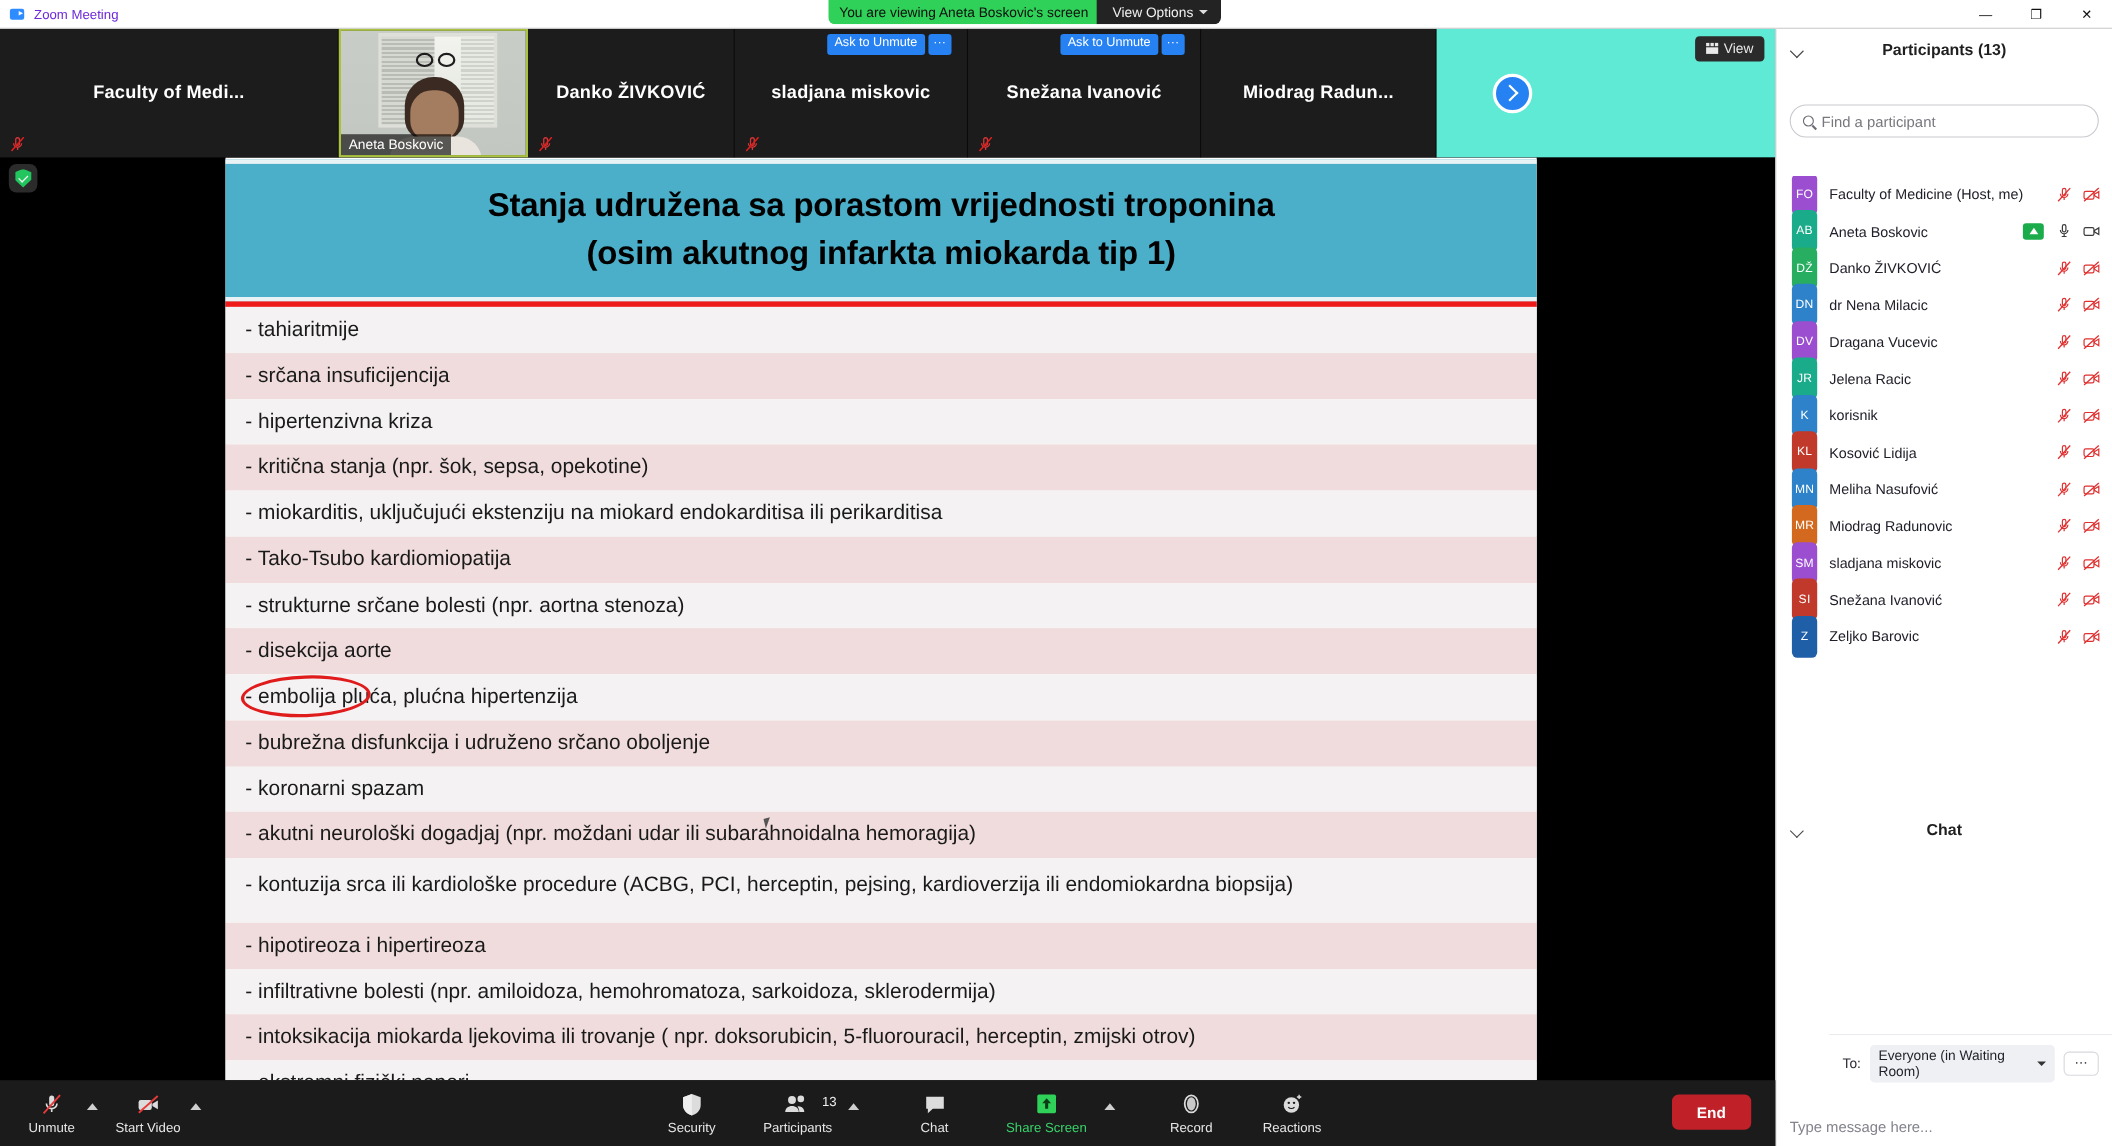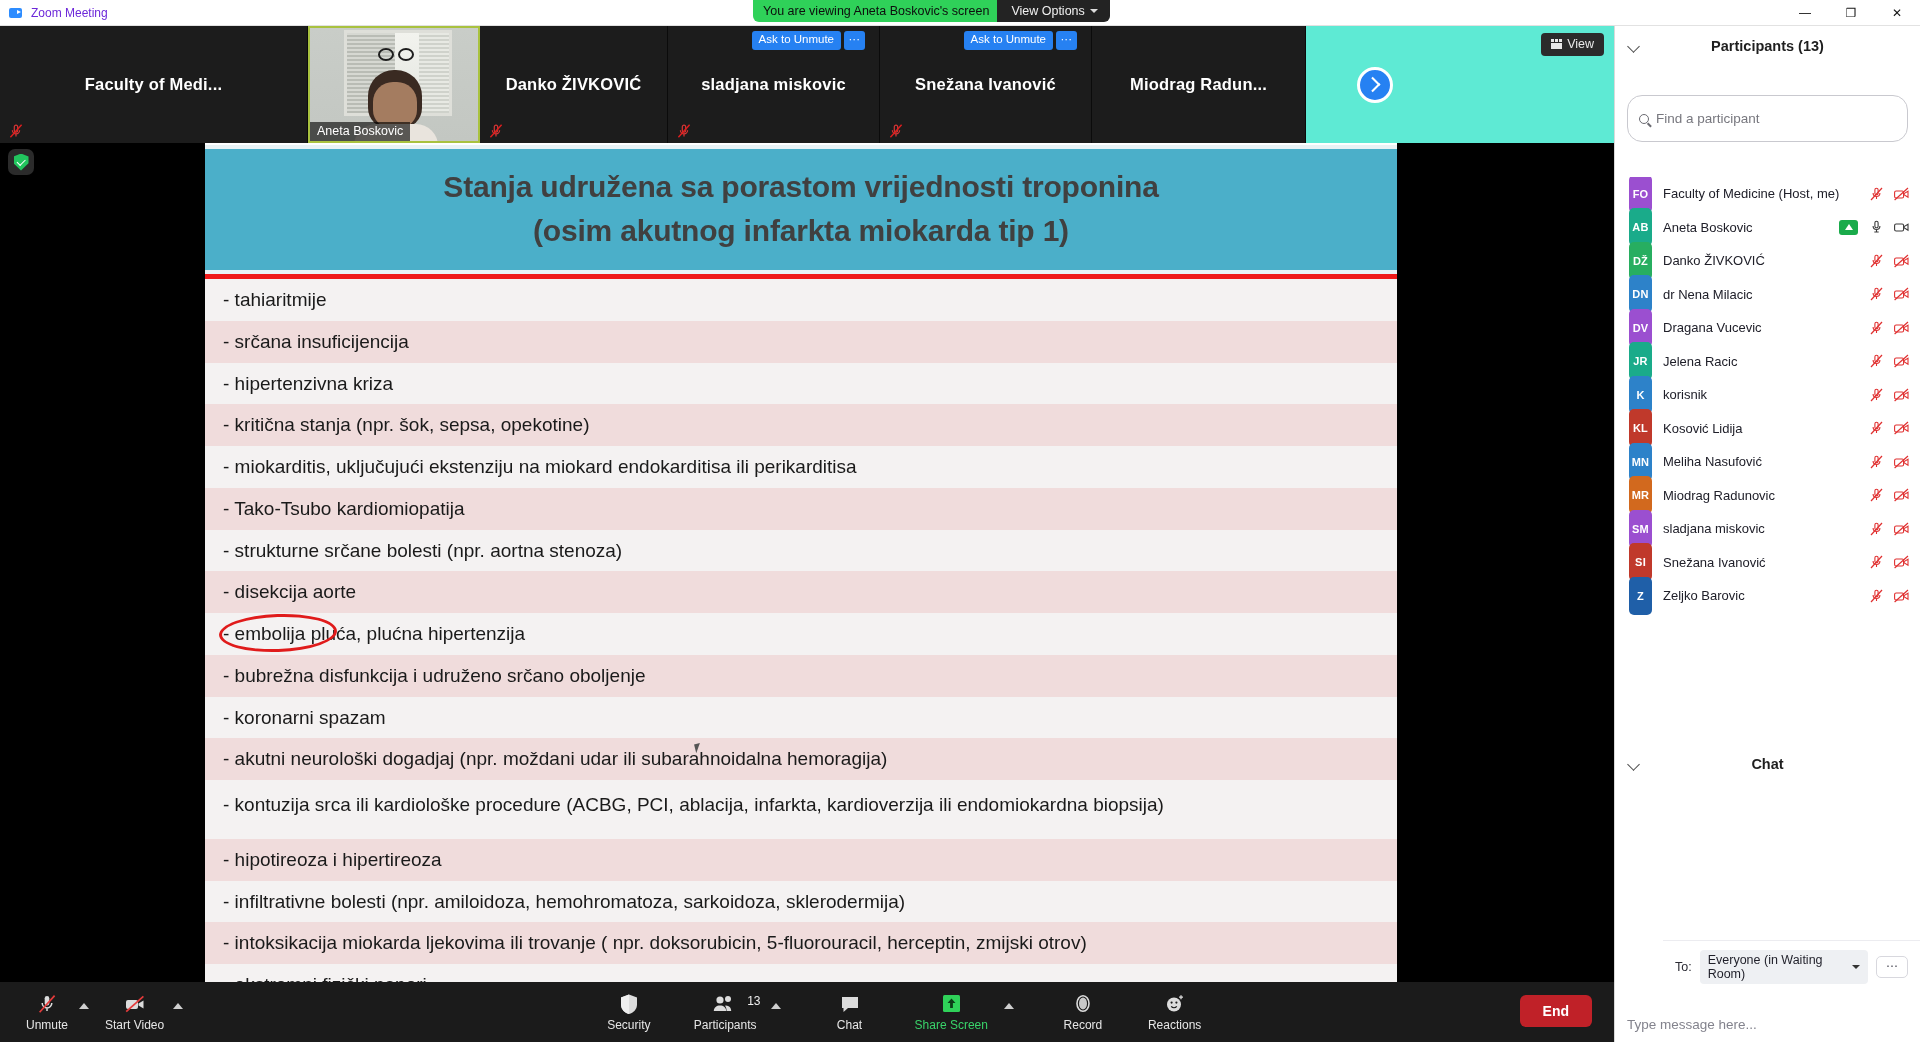--- a/index.html
+++ b/index.html
@@ -185,21 +185,21 @@
     position: absolute; left: 205px; top: 0; width: 1192px; height: 839px;
     background: #ffffff;
   }
   .slide-title {
     background: #4bafc9; text-align: center; padding: 16px 30px 18px;
     border-top: 4px solid #e9f2f5; border-bottom: 4px solid #e9f2f5;
     margin-top: 2px;
   }
   .slide-title div {
     font-family: "Liberation Sans", sans-serif; font-weight: bold;
-    font-size: 30px; color: #404040; line-height: 1.45; letter-spacing: -.2px;
+    font-size: 30px; color: #000000; line-height: 1.45; letter-spacing: -.2px;
   }
   .red-rule { height: 5px; background: #ef1a1a; }
   .slide-list { position: relative; }
   .srow {
     font-size: 19px; color: #1a1a1a; padding: 9px 0 9px 18px;
     line-height: 1.25; white-space: nowrap; position: relative;
   }
   .srow.odd { background: #f4f2f2; }
   .srow.even { background: #f0dcdc; }
   .srow.tall { padding-top: 13px; padding-bottom: 22px; }
@@ -228,21 +228,21 @@
     position: absolute; left: 14px; top: 16px; width: 9px; height: 9px;
     border-right: 1.6px solid #4a4a4a; border-bottom: 1.6px solid #4a4a4a;
     transform: rotate(45deg); cursor: pointer;
   }
   .rp-header .ttl {
     width: 100%; text-align: center; font-size: 14.5px; font-weight: bold;
     color: #1f1f1f;
   }
   .rp-search { padding: 4px 12px 10px; flex: 0 0 auto; }
   .searchbox {
-    height: 47px; border: 1px solid #c9c9cf; border-radius: 15px;
+    height: 30px; border: 1px solid #c9c9cf; border-radius: 15px;
     display: flex; align-items: center; padding: 0 11px; gap: 7px;
     background: #fff;
   }
   .mag {
     width: 10px; height: 10px; border: 1.6px solid #6b6b72; border-radius: 50%;
     position: relative; flex: 0 0 auto;
   }
   .mag::after {
     content: ""; position: absolute; right: -4px; bottom: -3px; width: 5px;
     height: 1.6px; background: #6b6b72; transform: rotate(45deg);
@@ -253,21 +253,21 @@
     background: transparent;
   }
   .searchbox input::placeholder { color: #77777e; }
   .plist { flex: 1 1 auto; overflow: hidden; }
   .prow {
     height: 33.5px; display: flex; align-items: center; padding: 0 10px 0 14px;
     gap: 11px; cursor: pointer;
   }
   .avatar {
     width: 23px; height: 38px; border-radius: 5px; color: #fff;
-    font-size: 11px; font-weight: bold; display: flex; align-items: center;
+    font-size: 11px; font-weight: normal; display: flex; align-items: center;
     justify-content: center; flex: 0 0 auto; letter-spacing: .2px;
   }
   .pname {
     font-size: 13px; color: #20202a; flex: 1 1 auto; white-space: nowrap;
     overflow: hidden; text-overflow: ellipsis;
   }
   .picons { display: flex; align-items: center; gap: 9px; flex: 0 0 auto; }
   .badge-green {
     width: 19px; height: 15px; background: #1aab4b; border-radius: 3px;
     display: flex; align-items: center; justify-content: center;
@@ -493,21 +493,21 @@
         <div class="srow odd">
           <span>-  embolija pluća, plućna hipertenzija</span>
           <span class="ellipse-hl"></span>
         </div>
         <div class="srow even">-  bubrežna disfunkcija i udruženo srčano oboljenje</div>
         <div class="srow odd">-  koronarni spazam</div>
         <div class="srow even">
           <span>-  akutni neurološki dogadjaj (npr. moždani udar ili subarahnoidalna hemoragija)</span>
           <span class="cursor-arrow"></span>
         </div>
-        <div class="srow odd tall">-  kontuzija srca ili kardiološke procedure (ACBG, PCI, ablacija, infarkta, kardioverzija ili endomiokardna   biopsija)</div>
+        <div class="srow odd tall">-  kontuzija srca ili kardiološke procedure (ACBG, PCI, herceptin, pejsing, kardioverzija ili endomiokardna   biopsija)</div>
         <div class="srow even">-  hipotireoza i hipertireoza</div>
         <div class="srow odd">-  infiltrativne bolesti (npr. amiloidoza, hemohromatoza, sarkoidoza, sklerodermija)</div>
         <div class="srow even">-  intoksikacija miokarda ljekovima ili trovanje ( npr. doksorubicin, 5-fluorouracil, herceptin, zmijski otrov)</div>
         <div class="srow odd">-  ekstremni fizički napori</div>
       </div>
     </div>
   </div>
 
   <div class="toolbar">
     <div class="tgrp" style="margin-left:18px">

